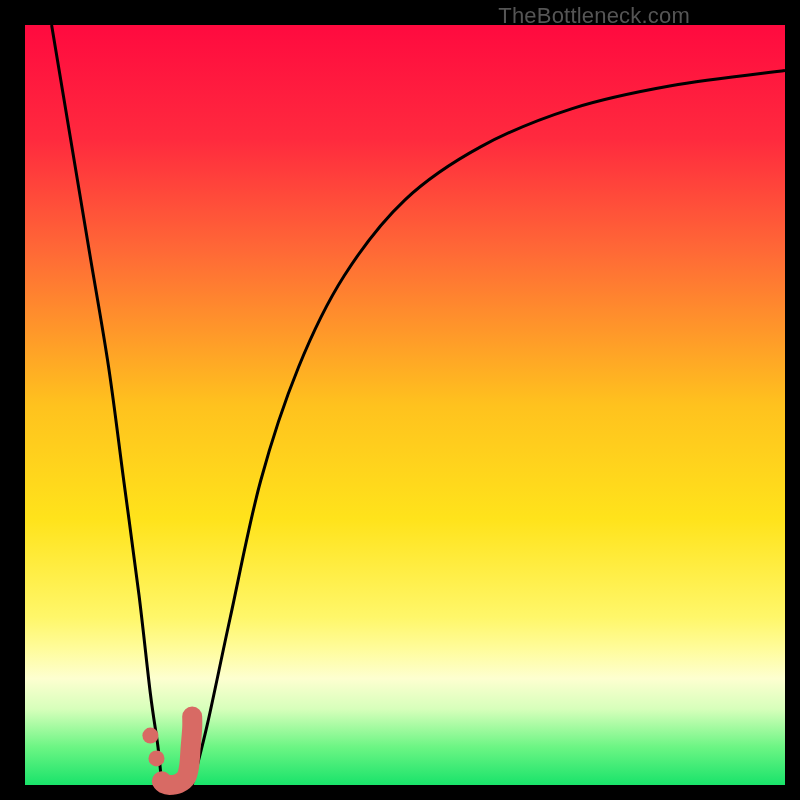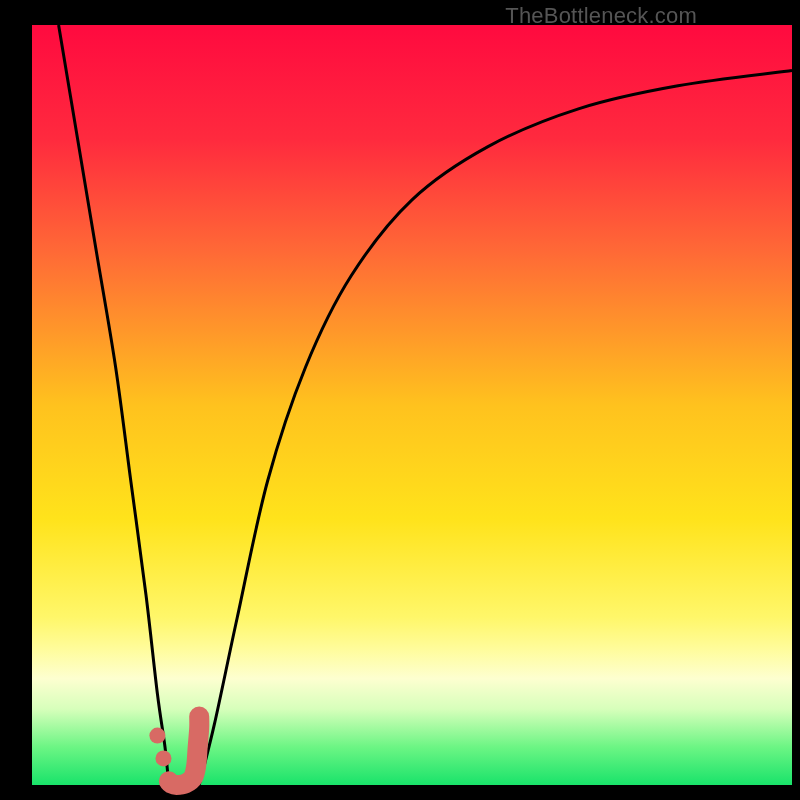--- a/index.html
+++ b/index.html
@@ -6,21 +6,21 @@
     margin: 0;
     padding: 0;
     background: #000;
     width: 800px;
     height: 800px;
     overflow: hidden;
     position: relative;
   }
   .frame {
     position: absolute;
-    left: 7px;
+    left: 0;
     top: 0;
     width: 700px;
     height: 800px;
   }
   .watermark {
     position: absolute;
     top: 3px;
     right: 10px;
     font-family: Arial, Helvetica, sans-serif;
     font-size: 22px;

